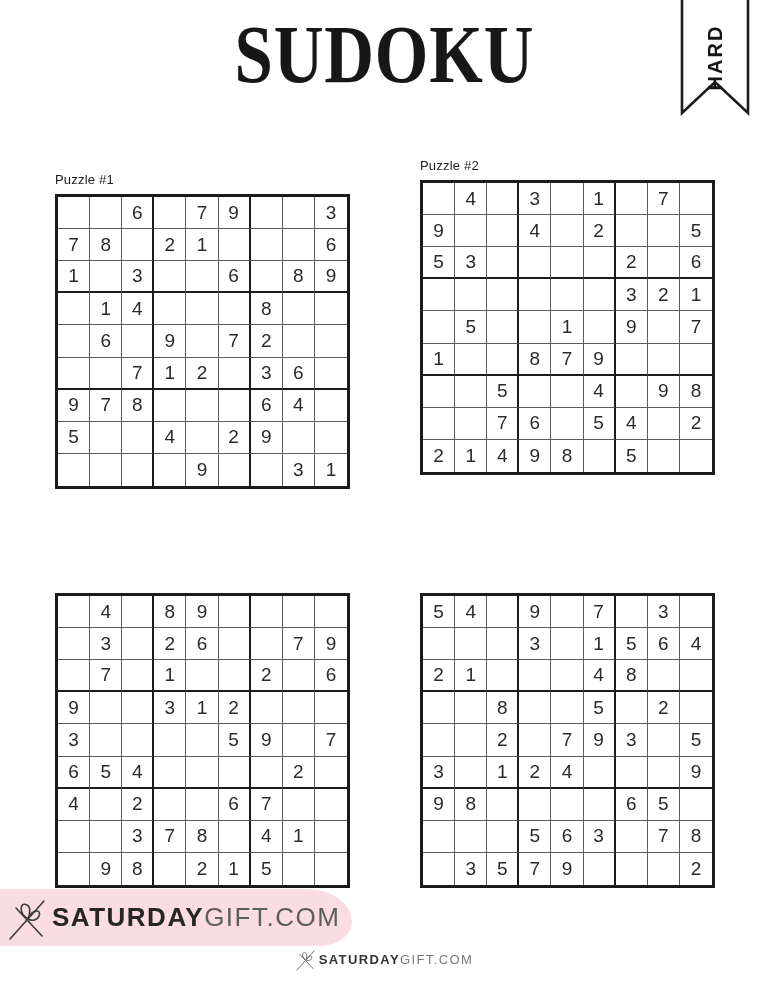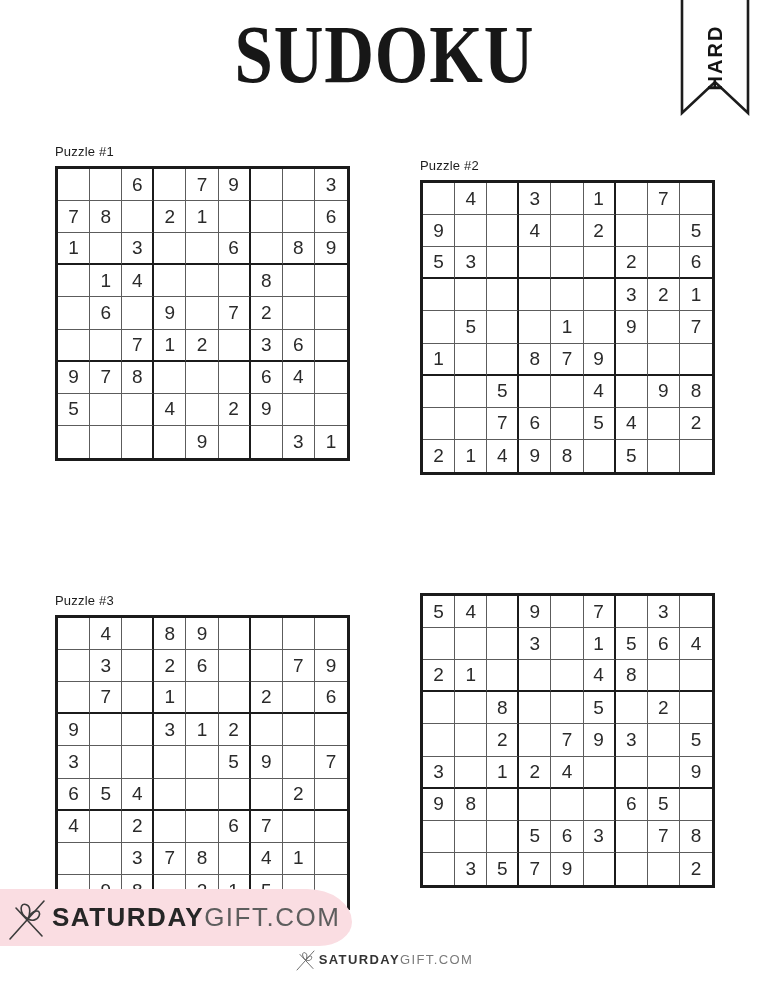--- a/index.html
+++ b/index.html
@@ -74,21 +74,21 @@
     align-items: center;
     justify-content: center;
     font-size: 19px;
     color: #2a2a2a;
   }
   .cell.c9 { border-right: none; }
   .cell.r9 { border-bottom: none; }
   .cell.br3 { border-right: 2.5px solid #1b1b1b; }
   .cell.bb3 { border-bottom: 2.5px solid #1b1b1b; }
 
-  #puzzle-1 { left: 55px;  top: 144px; }
+  #puzzle-1 { left: 55px;  top: 172px; }
   #puzzle-2 { left: 420px; top: 158px; }
   #puzzle-3 { left: 55px;  top: 593px; }
   #puzzle-4 { left: 420px; top: 593px; }
 
   
   .footer-banner {
     position: absolute;
     left: 0; top: 889px;
     width: 352px; height: 57px;
     background: #fadde2;
@@ -309,21 +309,20 @@
       <div class="cell r9 br3">4</div>
       <div class="cell r9">9</div>
       <div class="cell r9">8</div>
       <div class="cell r9 br3"></div>
       <div class="cell r9">5</div>
       <div class="cell r9"></div>
       <div class="cell c9 r9"></div>
     </div>
 </div>
 <div class="puzzle" id="puzzle-3">
-  <div class="puzzle-label">Puzzle #3</div>
   <div class="sudoku-grid">
       <div class="cell"></div>
       <div class="cell">4</div>
       <div class="cell br3"></div>
       <div class="cell">8</div>
       <div class="cell">9</div>
       <div class="cell br3"></div>
       <div class="cell"></div>
       <div class="cell"></div>
       <div class="cell c9"></div>

